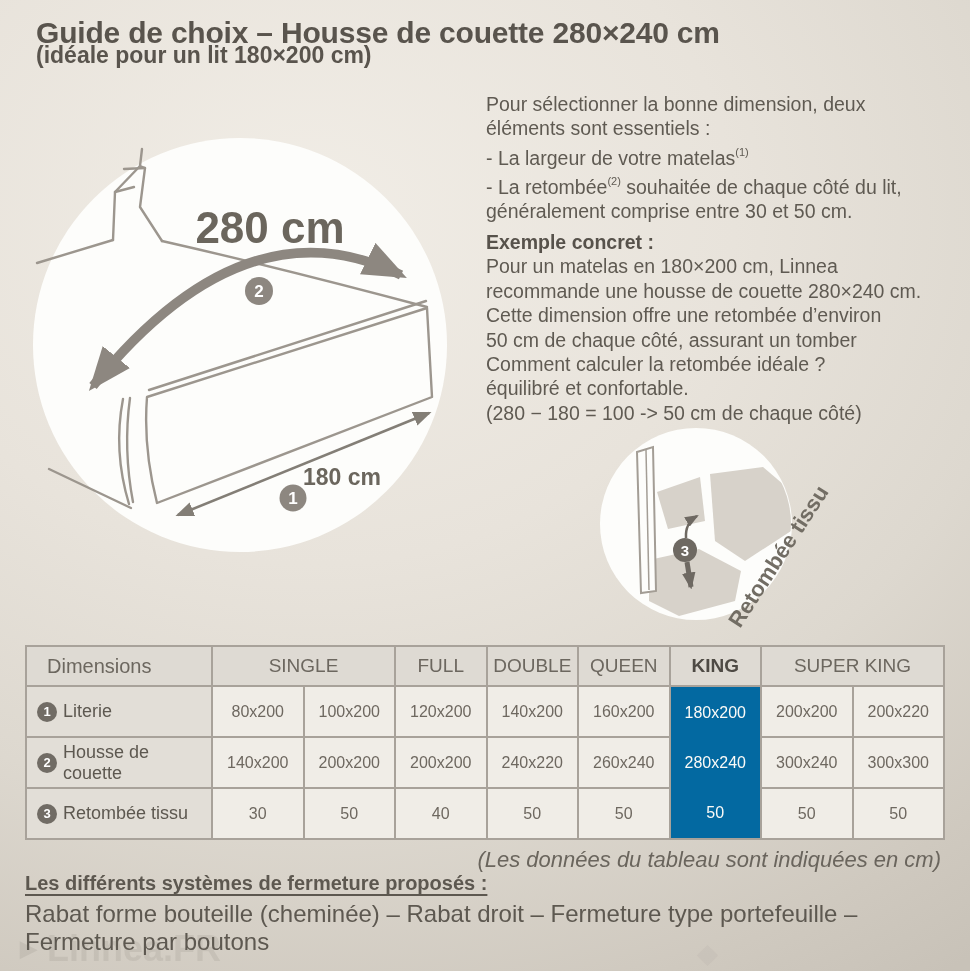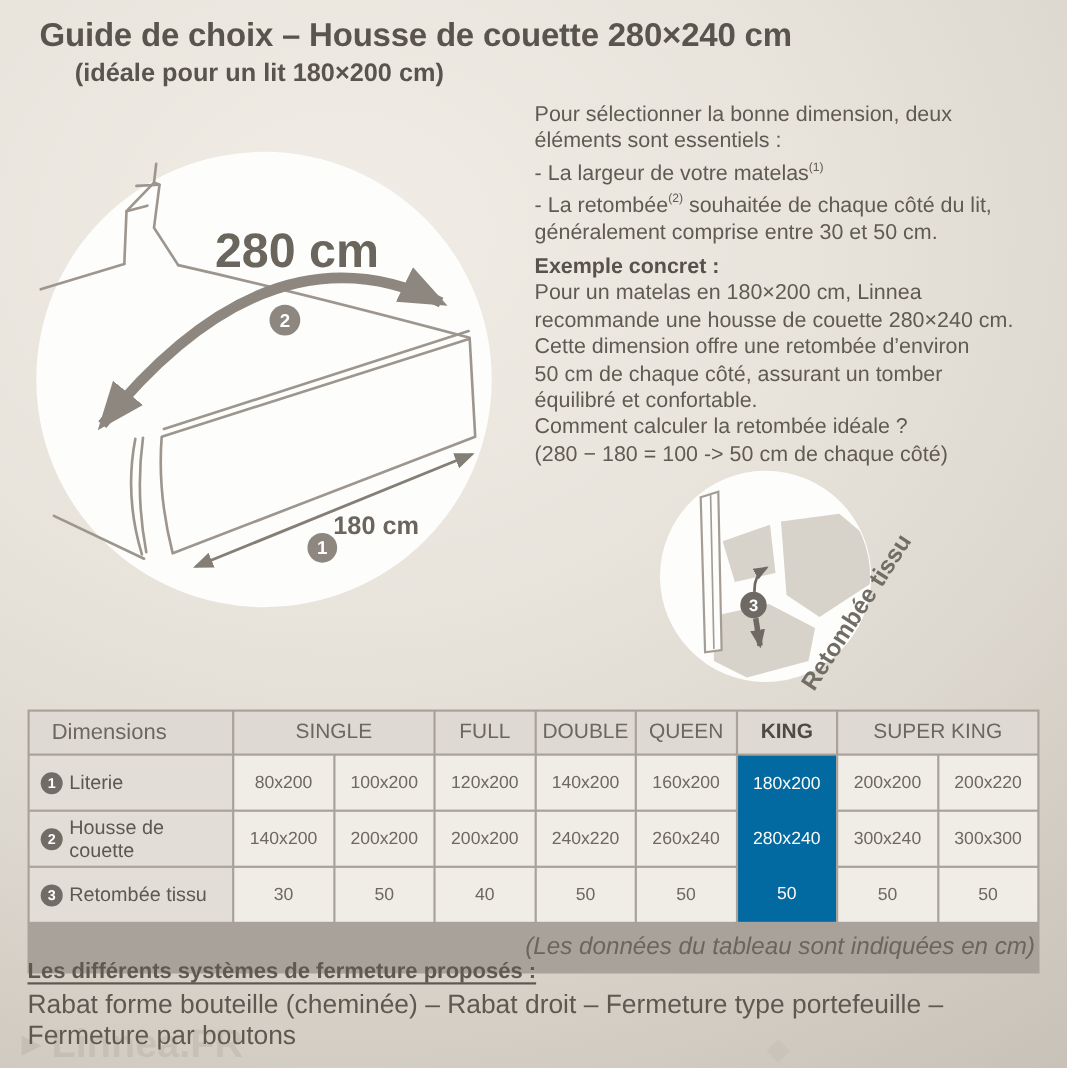--- a/index.html
+++ b/index.html
@@ -5,29 +5,29 @@
   html,body{margin:0;padding:0;}
   body{font-family:"Liberation Sans", sans-serif;}
   .page{
     position:relative; width:970px; height:971px; overflow:hidden;
     background:
       radial-gradient(115% 95% at 32% 22%, #f1ede6 0%, #e8e3db 38%, #ddd8cf 65%, #cfc9bf 88%, #c8c2b8 100%);
     color:#5f5a52;
   }
   .abs{position:absolute;}
   .title{left:36px; top:16px; font-size:30px; font-weight:700; color:#59544d; letter-spacing:-0.2px;}
-  .subtitle{left:36px; top:53px; font-size:23px; font-weight:700; color:#59544d;margin-left:32px;}
+  .subtitle{left:36px; top:42px; font-size:23px; font-weight:700; color:#59544d;}
   .right-text{left:486px; top:92px; width:480px; font-size:19.5px; line-height:24.4px; color:#5f5a52;}
   .right-text .line{white-space:nowrap;}
   .right-text sup{font-size:11px; position:relative; top:-1px;}
   .example-block{margin-top:7px;}
   .bold{font-weight:700; color:#57524b;}
   
   .size-table{
-    left:25px; top:645px; width:920px; height:240px;
+    left:25px; top:645px; width:920px; height:195px;
     display:grid;
     grid-template-columns:184px repeat(8, 1fr);
     grid-template-rows:38px 49px 49px 49px;
     gap:2px; padding:2px; box-sizing:border-box;
     background:#a8a29a;
   }
   .cell{display:flex; align-items:center; justify-content:center; background:#f0ede7; color:#6e6860; font-size:16px;}
   .hc{background:#dedad3; color:#6c675f; font-size:19px;}
   .hc.dim{justify-content:flex-start; padding-left:20px; font-size:20px;}
   .hc.king-h{font-weight:700; color:#4e4a44;}
@@ -64,22 +64,22 @@
     <div class="line"><span>- La largeur de votre matelas</span><sup>(1)</sup></div>
     <div class="line"><span>- La retombée</span><sup>(2)</sup><span> souhaitée de chaque côté du lit,</span></div>
     <div class="line">généralement comprise entre 30 et 50 cm.</div>
 
     <div class="example-block">
       <div class="line bold">Exemple concret :</div>
       <div class="line">Pour un matelas en 180×200 cm, Linnea</div>
       <div class="line">recommande une housse de couette 280×240 cm.</div>
       <div class="line">Cette dimension offre une retombée d’environ</div>
       <div class="line">50 cm de chaque côté, assurant un tomber</div>
+      <div class="line">Comment calculer la retombée idéale ?</div>
       <div class="line">équilibré et confortable.</div>
-      <div class="line">Comment calculer la retombée idéale ?</div>
       <div class="line">(280 − 180 = 100  -&gt; 50 cm de chaque côté)</div>
     </div>
   </div>
 
   <svg class="abs" style="left:31px; top:136px;" width="418" height="418" viewBox="0 0 418 418">
     <defs>
       <marker id="mA" viewBox="0 0 10 8" refX="8.5" refY="4" markerWidth="4.6" markerHeight="3.8" orient="auto-start-reverse">
         <path d="M0,0 L10,4 L0,8 Z" fill="#8d8780"></path>
       </marker>
       <marker id="mB" viewBox="0 0 10 8" refX="8.5" refY="4" markerWidth="7" markerHeight="6" orient="auto-start-reverse">

